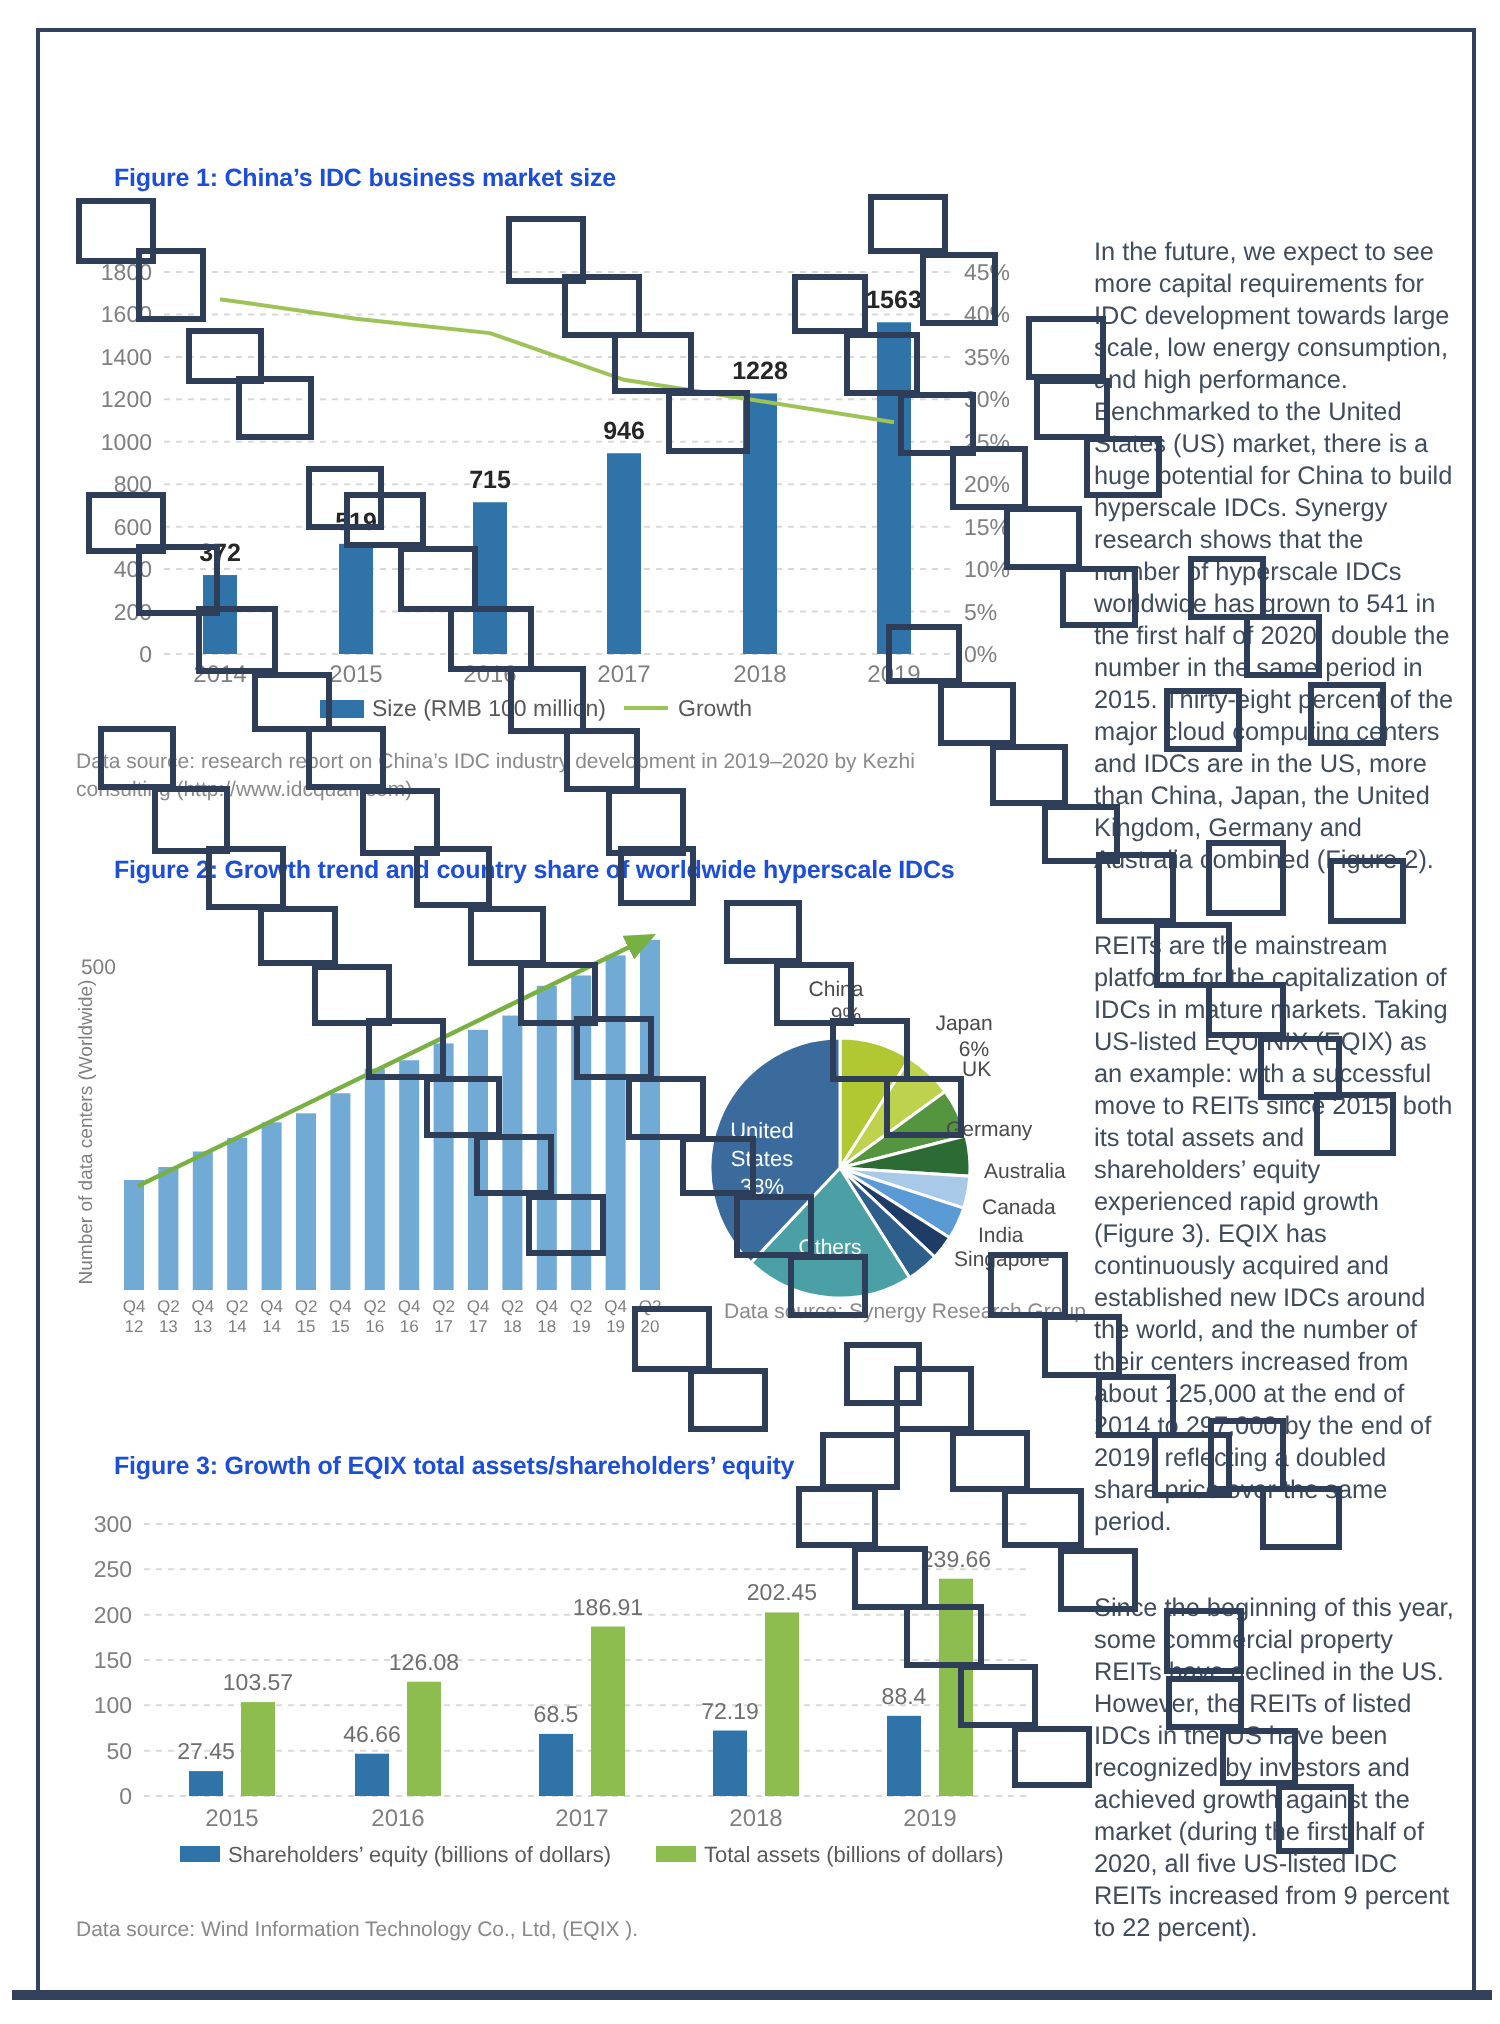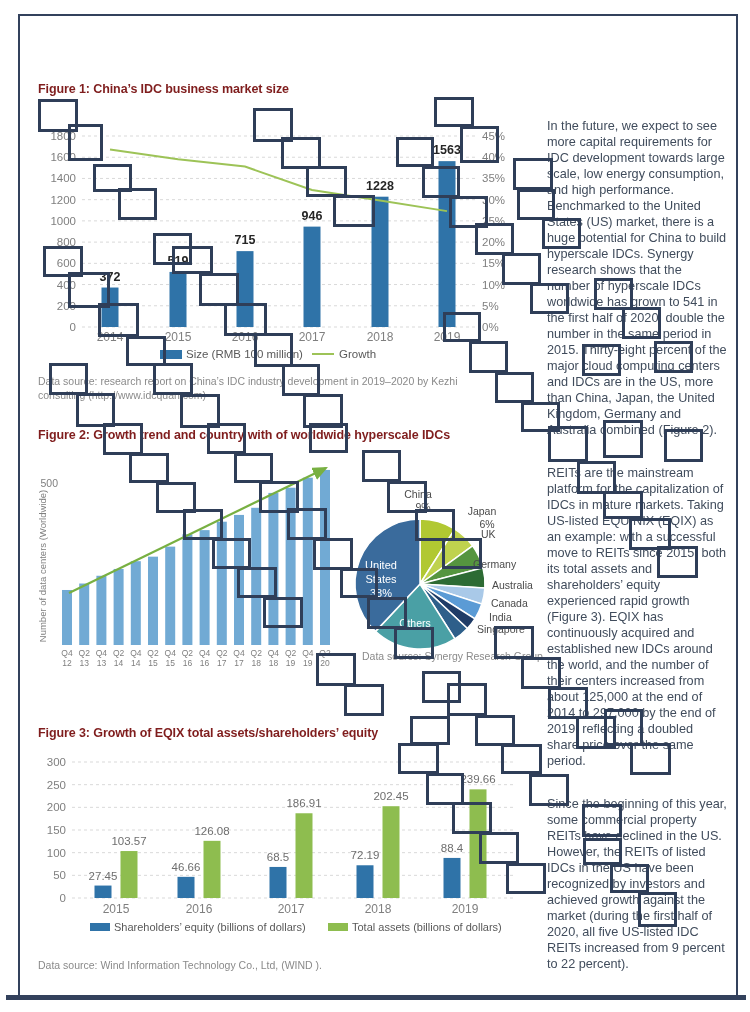--- a/index.html
+++ b/index.html
@@ -5,21 +5,21 @@
   html,body{margin:0;padding:0;}
   body{
     width:750px;height:1012px;position:relative;background:#ffffff;
     font-family:"Liberation Sans","DejaVu Sans",sans-serif;overflow:hidden;
   }
   .page{
     position:absolute;left:18px;top:14px;width:720px;height:982px;
     border:2px solid #33415c;border-bottom:none;background:#fff;box-sizing:border-box;
   }
   .bottom-bar{position:absolute;left:6px;top:995px;width:740px;height:5px;background:#33415c;}
-  .fig-title{position:absolute;font-size:12.5px;font-weight:bold;color:#7f1d1d;letter-spacing:-0.1px;}
+  .fig-title{position:absolute;font-size:12.5px;font-weight:bold;color:#1d4ed8;letter-spacing:-0.1px;margin-left:19px;}
   #fig1-title{left:38px;top:82px;}
   #fig2-title{left:38px;top:428px;}
   #fig3-title{left:38px;top:726px;}
   .chart{position:absolute;}
   #fig1-chart{left:38px;top:104px;width:475px;height:258px;}
   #fig2-bars{left:38px;top:458px;width:340px;height:215px;}
   #fig2-pie{left:348px;top:479px;width:235px;height:205px;}
   #fig3-chart{left:38px;top:742px;width:492px;height:205px;}
   .source{position:absolute;font-size:10.5px;color:#8a8a8a;line-height:14px;}
   #fig1-source{left:38px;top:374px;width:430px;}
@@ -89,21 +89,21 @@
       <text x="409" y="50.14833333333334" font-size="12.5" fill="#262626" text-anchor="middle" font-weight="bold">1563</text>
       <text x="409" y="237" font-size="12" fill="#7f7f7f" text-anchor="middle" font-weight="normal">2019</text>
       <polyline points="72,45.58222222222224 140,55.344444444444434 207,62.56 274,85.90444444444447 342,96.51555555555555 409,107.12666666666667" fill="none" stroke="#9dc357" stroke-width="2"></polyline>
       <rect x="122" y="246" width="22" height="9" fill="#2f73a8"></rect>
       <text x="148" y="254" font-size="11.5" fill="#595959" text-anchor="start" font-weight="normal">Size (RMB 100 million)</text>
       <line x1="274" y1="250" x2="296" y2="250" stroke="#9dc357" stroke-width="2"></line>
       <text x="301" y="254" font-size="11.5" fill="#595959" text-anchor="start" font-weight="normal">Growth</text>
     </svg></div>
 <div class="source" id="fig1-source">Data source: research report on China’s IDC industry development in 2019–2020 by Kezhi consulting (http://www.idcquan.com)</div>
 
-<div class="fig-title" id="fig2-title">Figure 2: Growth trend and country with of worldwide hyperscale IDCs</div>
+<div class="fig-title" id="fig2-title">Figure 2: Growth trend and country share of worldwide hyperscale IDCs</div>
 <div class="chart" id="fig2-bars"><svg width="340" height="215" viewBox="0 0 340 215">
       <text x="20" y="29.19999999999999" font-size="10.5" fill="#7f7f7f" text-anchor="end" font-weight="normal">500</text>
       <text x="8" y="108" font-size="9.5" fill="#7f7f7f" text-anchor="middle" font-weight="normal" transform="rotate(-90 8 108)">Number of data centers (Worldwide)</text>
       <rect x="24" y="131.988" width="10" height="55.012" fill="#71aad4"></rect>
       <text x="29" y="198" font-size="8.5" fill="#7f7f7f" text-anchor="middle" font-weight="normal">Q4</text>
       <text x="29" y="208" font-size="8.5" fill="#7f7f7f" text-anchor="middle" font-weight="normal">12</text>
       <rect x="41.2" y="125.51599999999999" width="10" height="61.48400000000001" fill="#71aad4"></rect>
       <text x="46.2" y="198" font-size="8.5" fill="#7f7f7f" text-anchor="middle" font-weight="normal">Q2</text>
       <text x="46.2" y="208" font-size="8.5" fill="#7f7f7f" text-anchor="middle" font-weight="normal">13</text>
       <rect x="58.4" y="117.7496" width="10" height="69.2504" fill="#71aad4"></rect>
@@ -220,21 +220,21 @@
       <rect x="405.5" y="115.92533333333333" width="17" height="40.07466666666667" fill="#2f73a8"></rect>
       <rect x="431.5" y="47.35413333333334" width="17" height="108.64586666666666" fill="#8ebd4f"></rect>
       <text x="414" y="109.92533333333333" font-size="11.5" fill="#6e6e6e" text-anchor="middle" font-weight="normal">88.4</text>
       <text x="440" y="41.35413333333334" font-size="11.5" fill="#6e6e6e" text-anchor="middle" font-weight="normal">239.66</text>
       <text x="427" y="171" font-size="12" fill="#7f7f7f" text-anchor="middle" font-weight="normal">2019</text>
       <rect x="52" y="181" width="20" height="8" fill="#2f73a8"></rect>
       <text x="76" y="189" font-size="11" fill="#595959" text-anchor="start" font-weight="normal">Shareholders’ equity (billions of dollars)</text>
       <rect x="290" y="181" width="20" height="8" fill="#8ebd4f"></rect>
       <text x="314" y="189" font-size="11" fill="#595959" text-anchor="start" font-weight="normal">Total assets (billions of dollars)</text>
     </svg></div>
-<div class="source" id="fig3-source">Data source: Wind Information Technology Co., Ltd, (WIND ).</div>
+<div class="source" id="fig3-source">Data source: Wind Information Technology Co., Ltd, (EQIX ).</div>
 
 <div id="right-col">
   <p>In the future, we expect to see more capital requirements for IDC development towards large scale, low energy consumption, and high performance. Benchmarked to the United States (US) market, there is a huge potential for China to build hyperscale IDCs. Synergy research shows that the number of hyperscale IDCs worldwide has grown to 541 in the first half of 2020, double the number in the same period in 2015. Thirty-eight percent of the major cloud computing centers and IDCs are in the US, more than China, Japan, the United Kingdom, Germany and Australia combined (Figure 2).</p>
   <p>REITs are the mainstream platform for the capitalization of IDCs in mature markets. Taking US-listed EQUINIX (EQIX) as an example: with a successful move to REITs since 2015, both its total assets and shareholders’ equity experienced rapid growth (Figure 3). EQIX has continuously acquired and established new IDCs around the world, and the number of their centers increased from about 125,000 at the end of 2014 to 297,000 by the end of 2019, reflecting a doubled share price over the same period.</p>
   <p>Since the beginning of this year, some commercial property REITs have declined in the US. However, the REITs of listed IDCs in the US have been recognized by investors and achieved growth against the market (during the first half of 2020, all five US-listed IDC REITs increased from 9 percent to 22 percent).</p>
 </div>
 
 <div id="overlay-layer">
     <div class="overlay-box" style="left: 38px; top: 99px; width: 40px; height: 33px;"></div>
     <div class="overlay-box" style="left: 68px; top: 124px; width: 35px; height: 37px;"></div>

